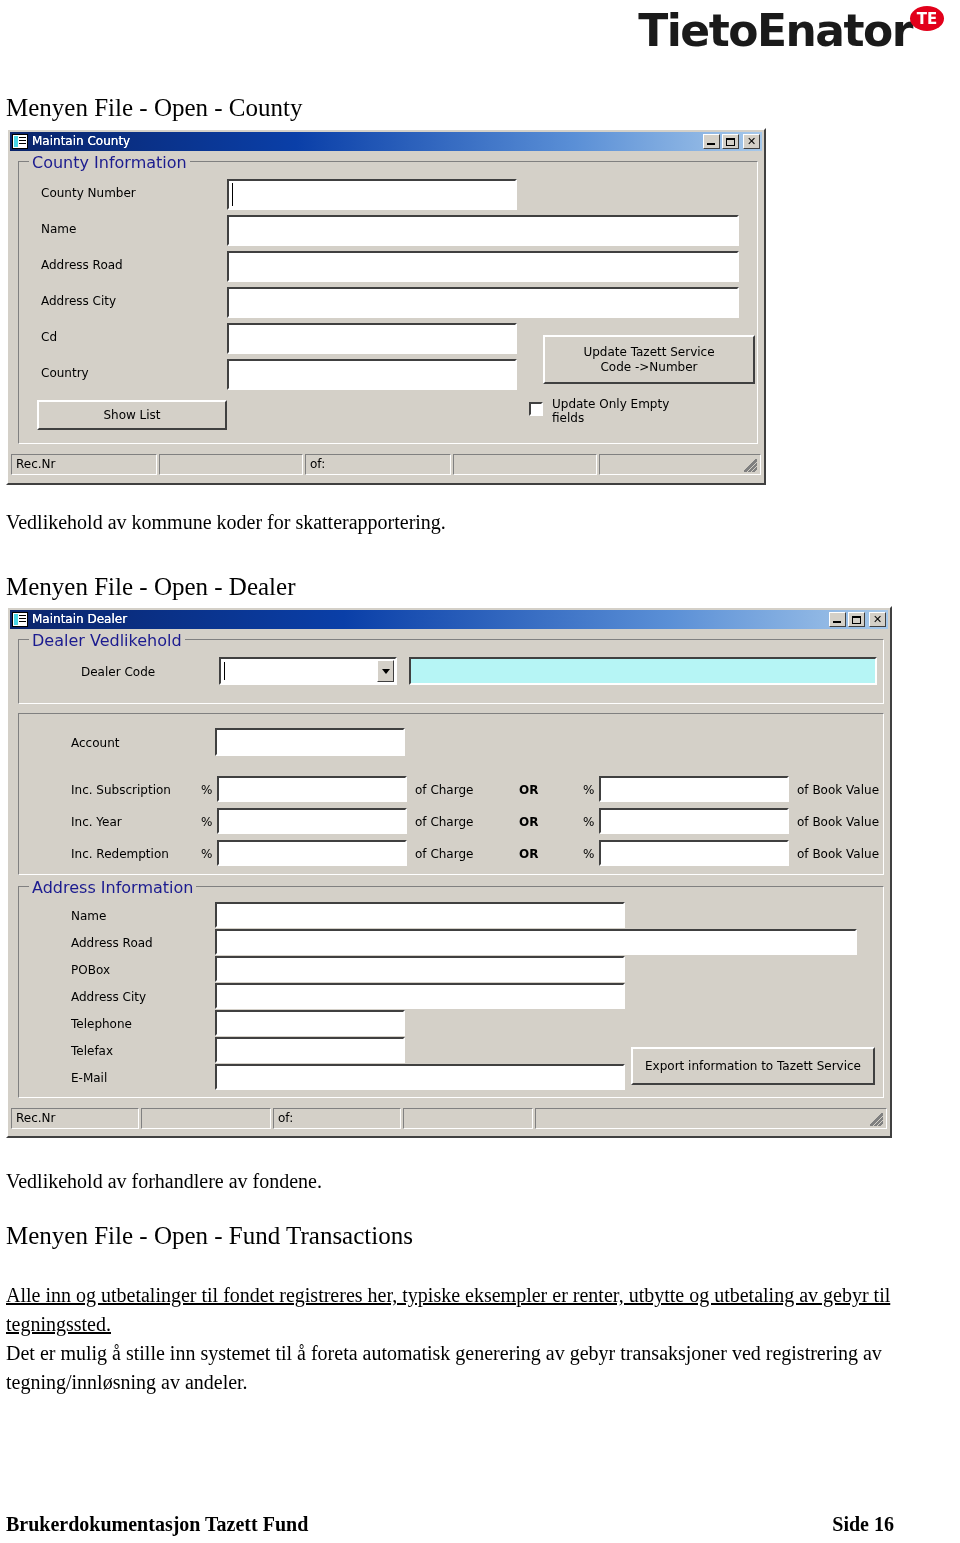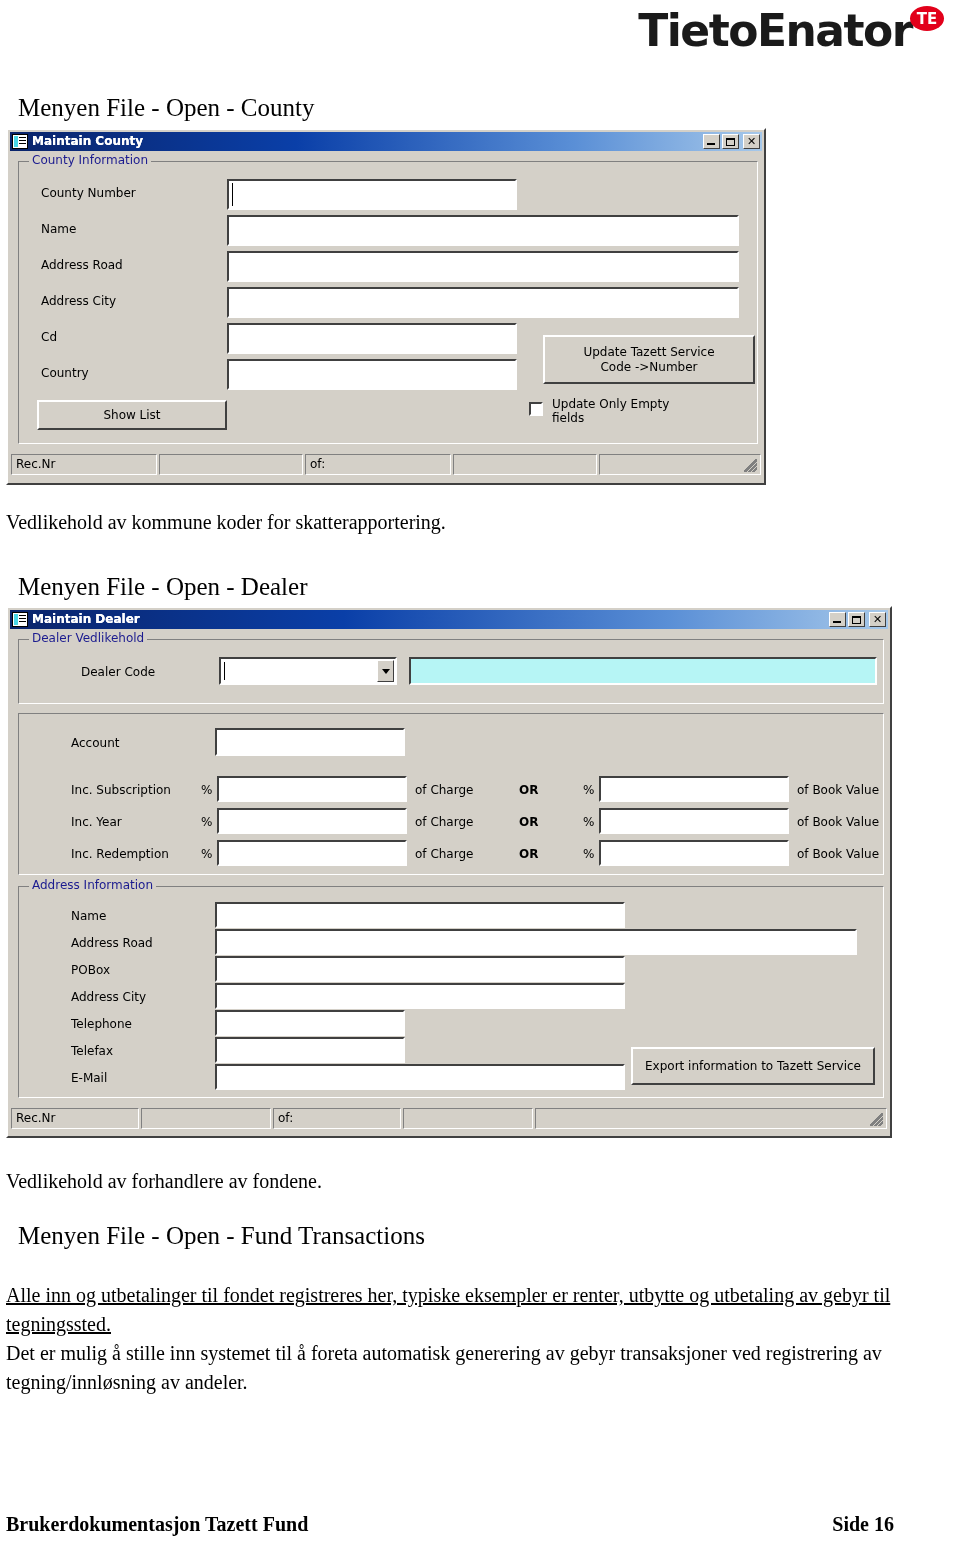--- a/index.html
+++ b/index.html
@@ -35,21 +35,20 @@
     letter-spacing:0px;
   }
 
   
   .doc-h{
     font-family:"Liberation Serif", serif;
     font-size:25px;
     color:#000;
     position:absolute;
     white-space:nowrap;
-    margin-left:12px;
   }
   .doc-p{
     font-family:"Liberation Serif", serif;
     font-size:20px;
     color:#000;
     position:absolute;
     line-height:29px;
   }
   .doc-foot{
     font-family:"Liberation Serif", serif;
@@ -90,21 +89,21 @@
     content:"";position:absolute;left:1px;top:1px;width:4px;height:11px;
     background:#4ad6e8;
   }
   .titlebar-icon::after{
     content:"";position:absolute;left:6px;top:2px;width:7px;height:9px;
     background:repeating-linear-gradient(to bottom,#000 0 1px,#fff 1px 3px);
   }
   .titlebar-text{
     color:#ffffff;
     font-family:"DejaVu Sans", sans-serif;
-    font-weight:bold;
+    font-weight:normal;
     font-size:12px;
     line-height:19px;
     flex:1 1 auto;
     white-space:nowrap;
     overflow:hidden;
     text-shadow:0 0 0 #fff;
   }
   .titlebar-btns{display:flex;gap:2px;flex:0 0 auto;align-items:center;}
   .tb-btn{
     width:17px;height:15px;
@@ -143,21 +142,21 @@
     border:1px solid #ffffff;
     border-left-color:#808080;border-top-color:#808080;
     pointer-events:none;
   }
   .group-title{
     position:absolute;
     top:-9px;left:10px;
     background:#d4d0c8;
     padding:0 3px;
     font-family:"DejaVu Sans", sans-serif;
-    font-size:12px;
+    font-size:16px;
     color:#1b1b8f;
     white-space:nowrap;
   }
 
   
   .flabel{
     position:absolute;
     font-family:"DejaVu Sans", sans-serif;
     font-size:12px;
     color:#000;

